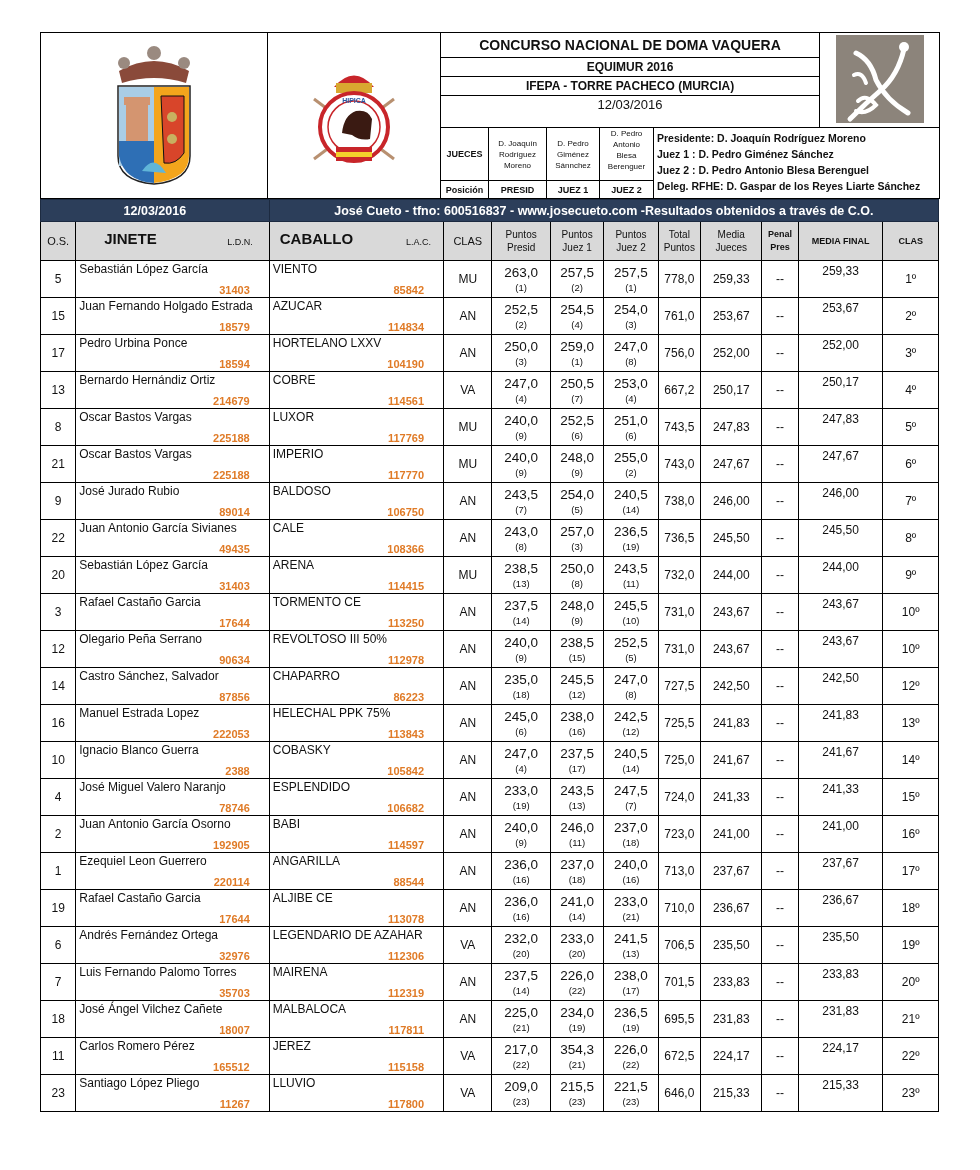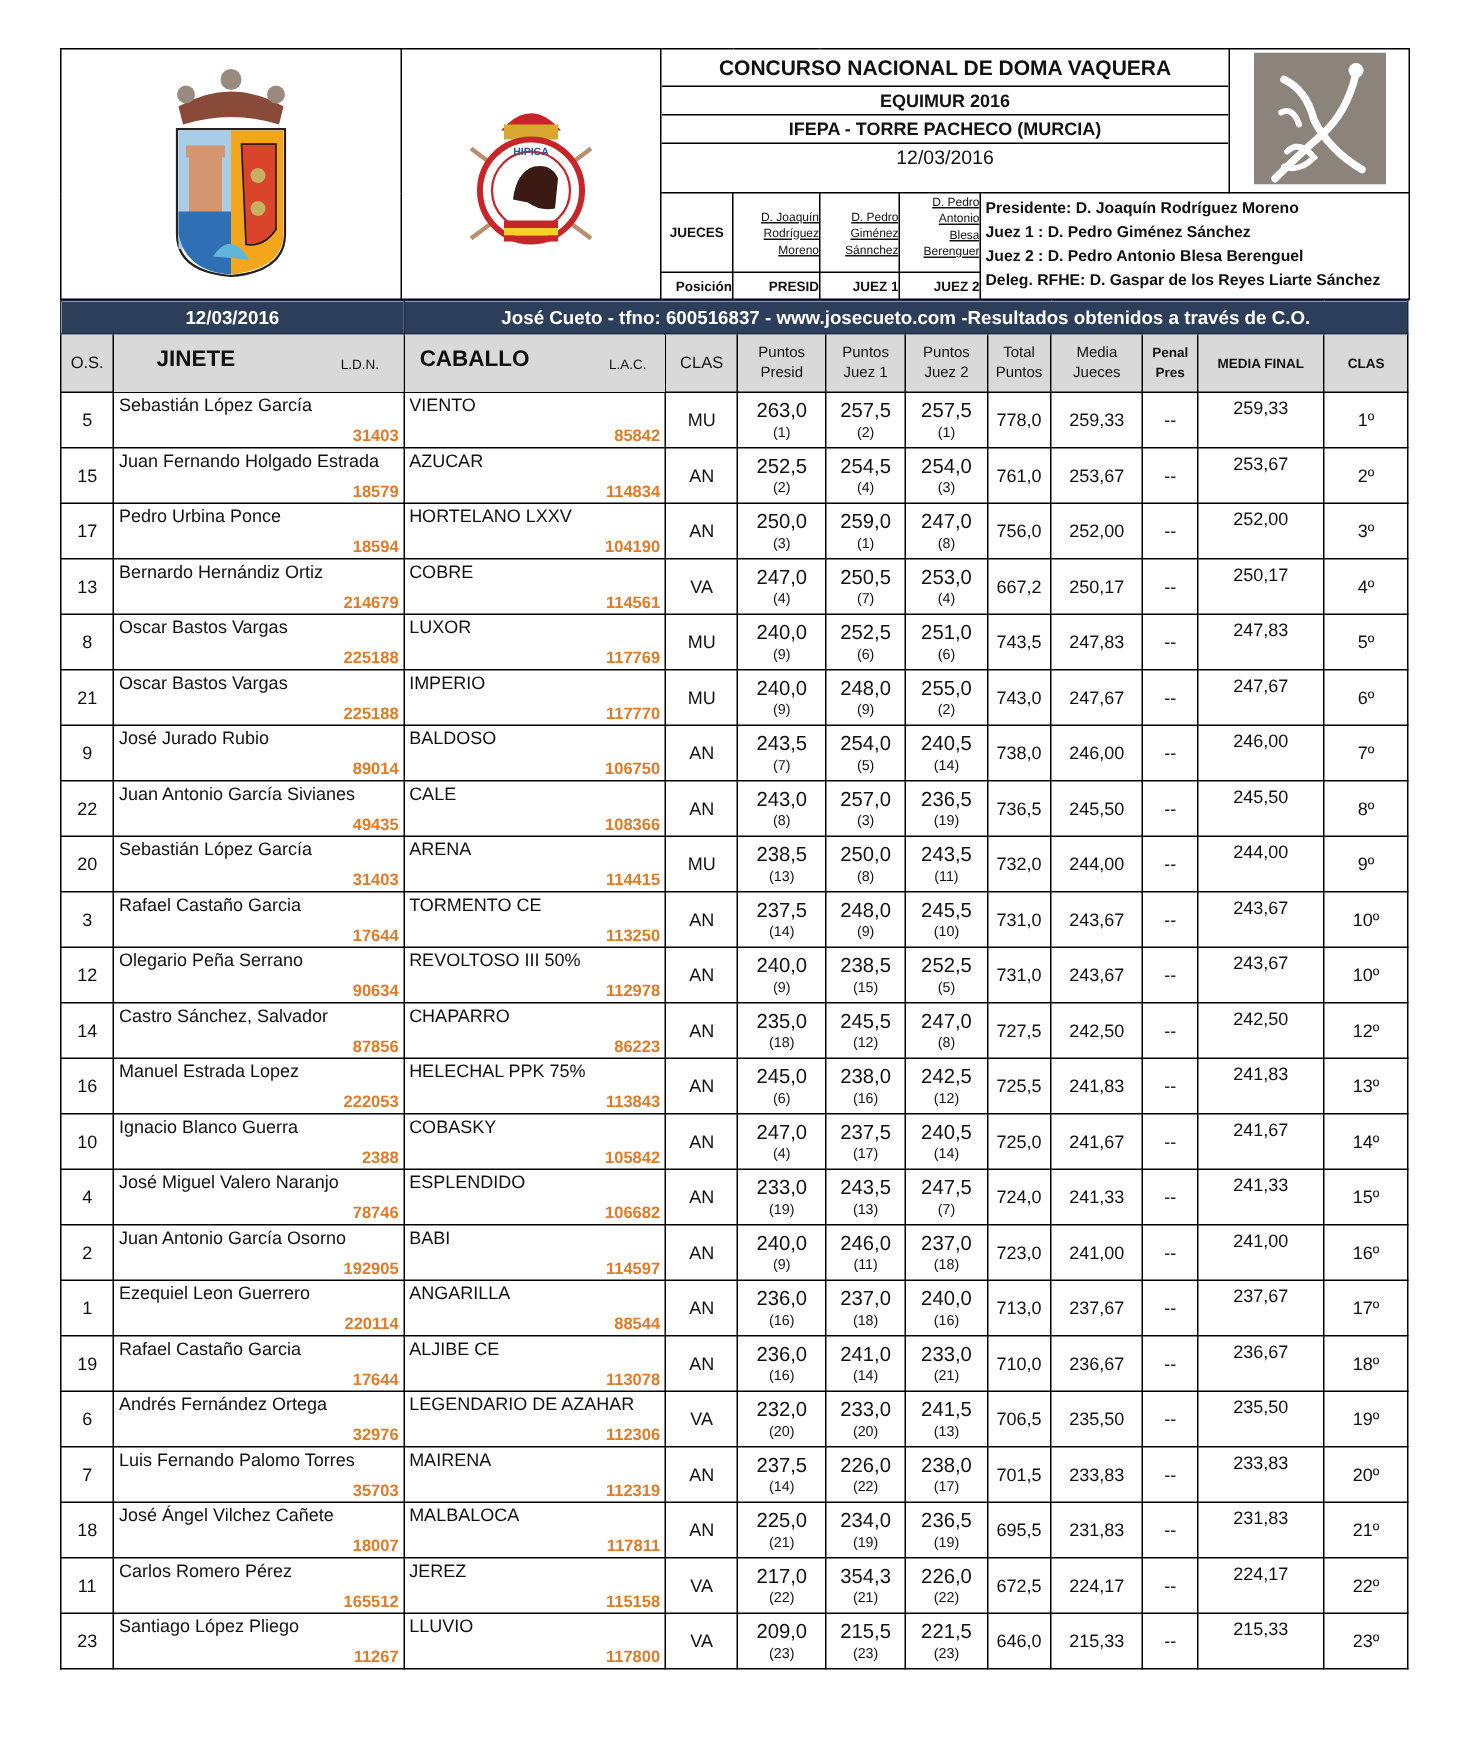--- a/index.html
+++ b/index.html
@@ -7,37 +7,37 @@
   .sheet { position:absolute; left:40px; top:32px; width:899px; }
   table { border-collapse:collapse; table-layout:fixed; width:899px; }
   td { border:1px solid #000; padding:0; vertical-align:middle; overflow:hidden; }
   .center { text-align:center; }
   
   .hdr td { border:1px solid #000; }
   .logo-cell { position:relative; }
   .title-main { font-weight:bold; font-size:14px; text-align:center; height:24px; line-height:24px; border-bottom:1px solid #000; }
   .title-sub { font-weight:bold; font-size:12px; text-align:center; height:18px; line-height:18px; border-bottom:1px solid #000; }
   .title-date { font-size:13px; text-align:center; height:18px; line-height:18px; }
-  .judge-small { font-size:8px; line-height:11px; text-align:right;text-decoration:underline; }
+  .judge-small { font-size:8px; line-height:11px; text-align:center; }
   .judge-hdr { font-size:9px; font-weight:bold; text-align:center; }
-  .pos-cell { font-size:9px; font-weight:bold; text-align:right; }
+  .pos-cell { font-size:9px; font-weight:bold; text-align:center; }
   .panel-line { font-size:10.5px; font-weight:bold; line-height:16px; padding-left:3px; white-space:nowrap; }
   
   .banner td { background:#2c3e5a; color:#fff; font-weight:bold; font-size:12.5px; height:21px; text-align:center; border-color:#1c2a40; }
   
   .colhdr td { background:#d9d9d9; font-size:10px; text-align:center; height:38px; line-height:13px; }
   .colhdr .big { font-size:15px; font-weight:bold; text-align:center; padding-left:14px; }
   .colhdr .lab { font-size:9px;text-align:center; }
   .colhdr .bold9 { font-size:9px; font-weight:bold; }
   
   .row td { height:33px; font-size:12px; }
   .os { text-align:center; font-size:13px; }
   .namecell { position:relative; }
   .namecell .nm { position:absolute; left:3px; top:1px; font-size:12px; white-space:nowrap; }
-  .namecell .lic { position:absolute; right:3px; bottom:1px; font-size:11px; color:#e07b27; font-weight:bold; }
+  .namecell .lic { position:absolute; right:19px; bottom:1px; font-size:11px; color:#e07b27; font-weight:bold; }
   .ccaa { text-align:center; font-size:11px; }
   .score { text-align:center; }
   .score .v { display:block; font-size:13.5px; line-height:16px; }
   .score .r { display:block; font-size:9.5px; line-height:13px; }
   .tot { text-align:center; font-size:10px; }
   .media { text-align:center; font-size:14px; }
   .pen { text-align:center; font-size:11px; }
   .final { text-align:center; font-size:13.5px; vertical-align:top; padding-top:3px; }
   .clas { text-align:center; font-size:11px; }
 </style>

